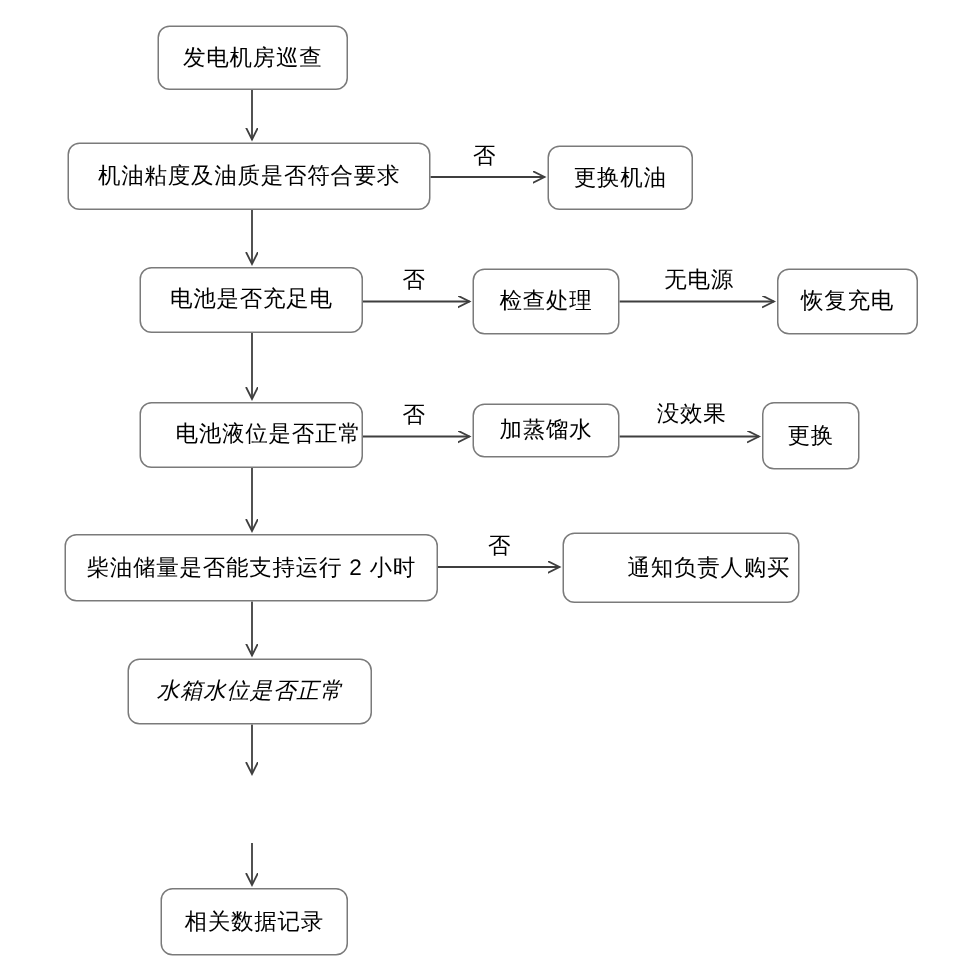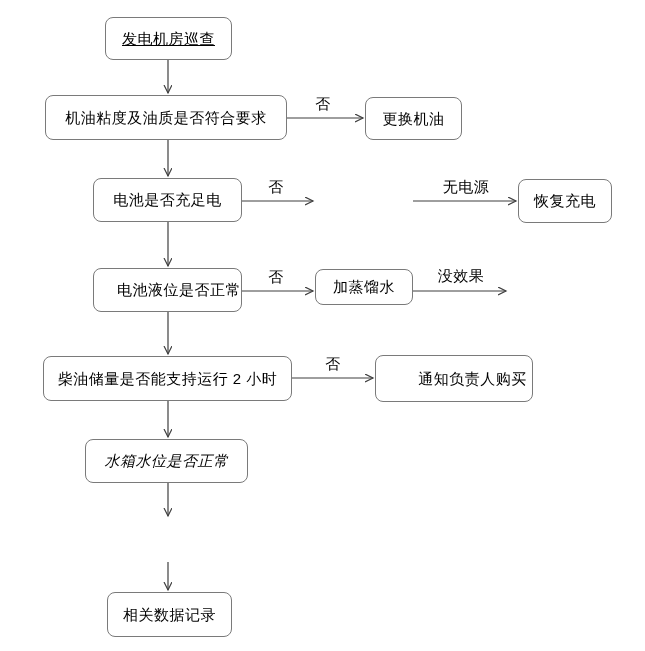--- a/index.html
+++ b/index.html
@@ -71,49 +71,55 @@
 
       <line x1="287" y1="118" x2="363" y2="118" marker-end="url(#openArrow)"></line>
       <line x1="242" y1="201" x2="313" y2="201" marker-end="url(#openArrow)"></line>
       <line x1="413" y1="201" x2="516" y2="201" marker-end="url(#openArrow)"></line>
       <line x1="242" y1="291" x2="313" y2="291" marker-end="url(#openArrow)"></line>
       <line x1="413" y1="291" x2="506" y2="291" marker-end="url(#openArrow)"></line>
       <line x1="292" y1="378" x2="373" y2="378" marker-end="url(#openArrow)"></line>
     </g>
   </svg>
 
-  <div class="node" style="left:105px; top:17px; width:127px; height:43px;text-decoration:underline;">
+  <div class="node" style="left:105px; top:17px; width:127px; height:43px;">
     <span>发电机房巡查</span>
   </div>
 
   <div class="node" style="left:45px; top:95px; width:242px; height:45px;">
     <span>机油粘度及油质是否符合要求</span>
   </div>
 
   <div class="node" style="left:365px; top:97px; width:97px; height:43px;">
     <span>更换机油</span>
   </div>
 
   <div class="node" style="left:93px; top:178px; width:149px; height:44px;">
     <span>电池是否充足电</span>
   </div>
 
+  <div class="node" style="left:315px; top:179px; width:98px; height:44px;">
+    <span>检查处理</span>
+  </div>
 
   <div class="node" style="left:518px; top:179px; width:94px; height:44px;">
     <span>恢复充电</span>
   </div>
 
   <div class="node" style="left:93px; top:268px; width:149px; height:44px;justify-content:flex-end;">
     <span>电池液位是否正常</span>
   </div>
 
   <div class="node" style="left:315px; top:269px; width:98px; height:36px;">
     <span>加蒸馏水</span>
   </div>
 
+  <div class="node" style="left:508px; top:268px; width:65px; height:45px;">
+    <span>更换</span>
+  </div>
 
   <div class="node" style="left:43px; top:356px; width:249px; height:45px;">
     <span>柴油储量是否能支持运行 2 小时</span>
   </div>
 
   <div class="node" style="left:375px; top:355px; width:158px; height:47px;padding-left:37px;">
     <span>通知负责人购买</span>
   </div>
 
   <div class="node" style="left:85px; top:439px; width:163px; height:44px;font-style:italic;">

